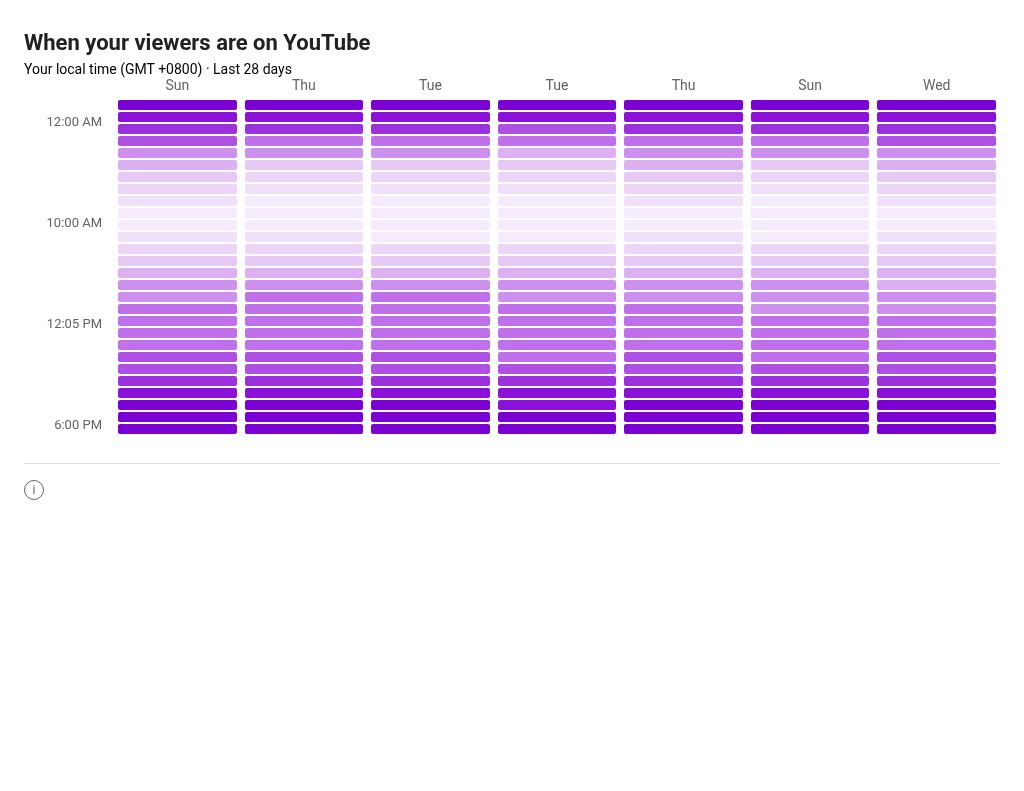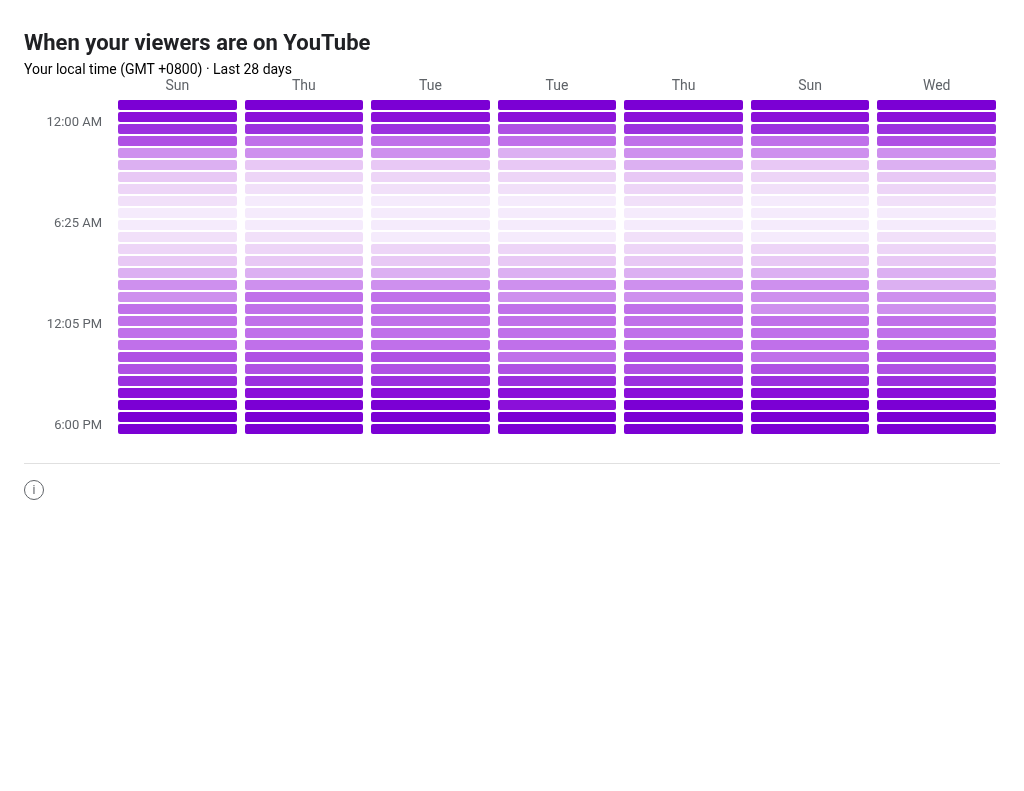--- a/index.html
+++ b/index.html
@@ -102,21 +102,21 @@
   </style>
 </head>
 <body>
 
 <h1 class="title">When your viewers are on YouTube</h1>
 <p class="subtitle">Your local time (GMT +0800) · Last 28 days</p>
 
 <div class="chart-container">
   <div class="y-axis">
       <div class="y-label">12:00 AM</div>
-      <div class="y-label">6:25 AM</div>
+      <div class="y-label">10:00 AM</div>
       <div class="y-label">12:05 PM</div>
       <div class="y-label">6:00 PM</div>
     </div>
   <div class="grid-area">
     <div class="days-header">
 
     <div class="day-header">Sun</div>
         <div class="day-header">Thu</div>
         <div class="day-header">Tue</div>
         <div class="day-header">Tue</div>

